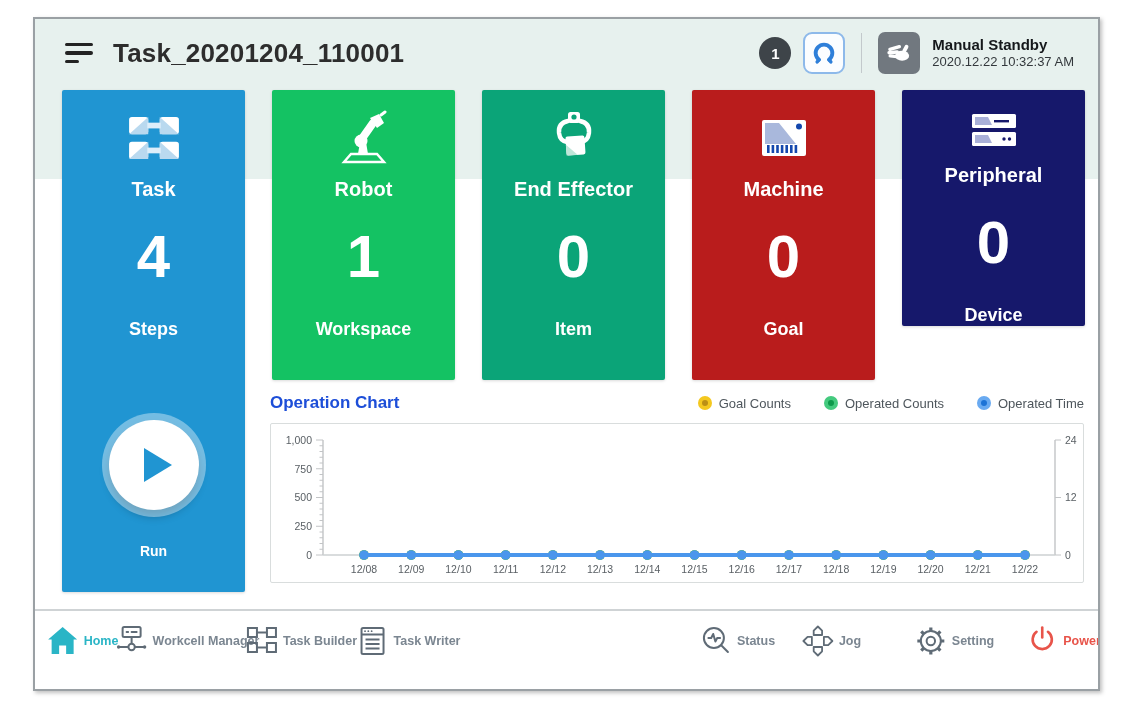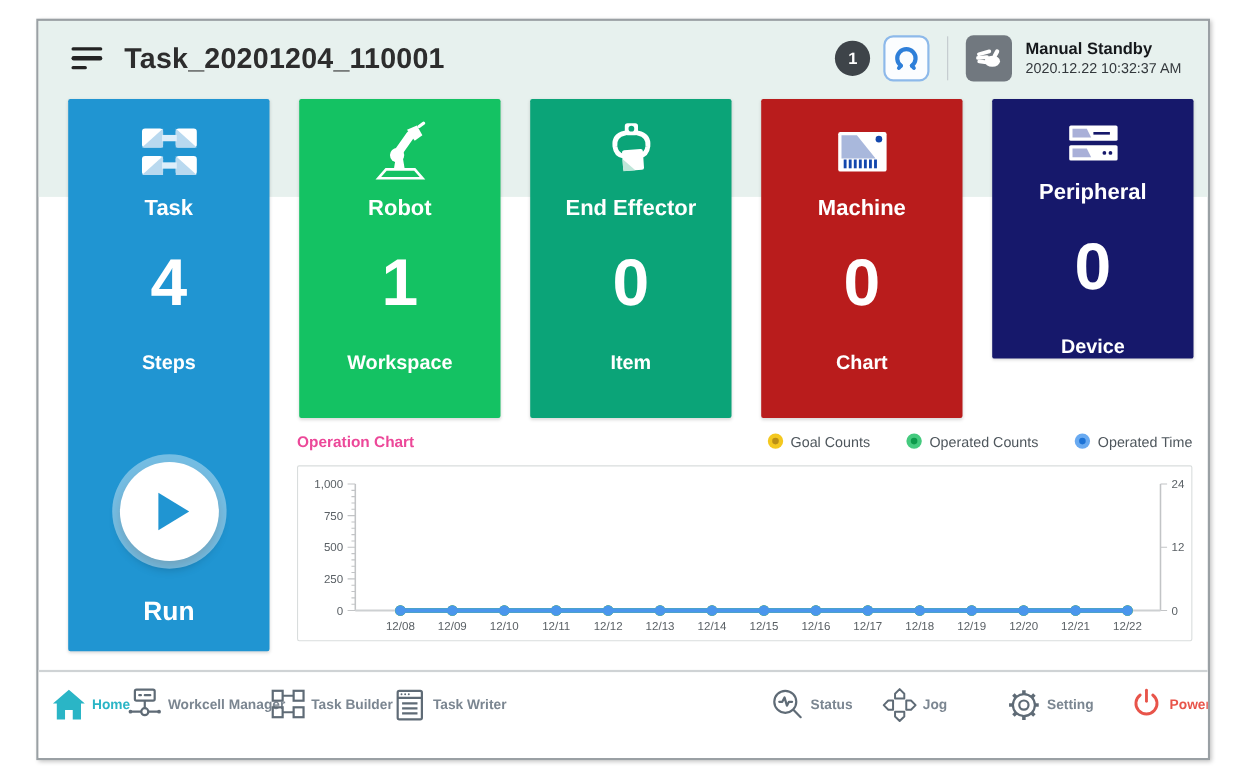--- a/index.html
+++ b/index.html
@@ -32,25 +32,25 @@
 
   
   .card { position:absolute; top:71px; width:183px; border-radius:2px; display:flex; flex-direction:column; align-items:center; color:#fff; z-index:2; cursor:pointer; box-shadow:0 1px 3px rgba(0,0,0,.15); }
   .card-icon { height:64px; margin-top:16px; display:flex; align-items:center; justify-content:center; }
   .card-label { margin-top:8px; font-size:20px; font-weight:700; }
   .card-value { margin-top:26px; font-size:60px; font-weight:700; line-height:1; }
   .card-unit { margin-top:32px; font-size:18px; font-weight:700; }
   .run-wrap { position:absolute; left:0; top:330px; width:100%; display:flex; flex-direction:column; align-items:center; }
   .run-circle { width:90px; height:90px; border-radius:50%; background:#ffffff; box-shadow:0 0 0 7px rgba(255,255,255,.38), 0 6px 10px rgba(0,0,0,.28); display:flex; align-items:center; justify-content:center; }
   .play-triangle { width:0; height:0; border-left:28px solid #2095d2; border-top:17px solid transparent; border-bottom:17px solid transparent; margin-left:9px; }
-  .run-label { margin-top:33px; font-size:24px; font-weight:700; color:#fff; }
+  .run-label { margin-top:33px; font-size:14px; font-weight:700; color:#fff; }
 
   
   .chart-head { position:absolute; left:235px; top:374px; width:814px; display:flex; align-items:center; justify-content:space-between; z-index:2; }
-  .chart-title { font-size:14px; font-weight:700; color:#ec4899; }
+  .chart-title { font-size:17px; font-weight:700; color:#1d4ed8; }
   .legend { display:flex; align-items:center; gap:33px; }
   .legend-item { display:flex; align-items:center; gap:7px; }
   .legend-label { font-size:13px; color:#4e565c; }
   .dot { width:14px; height:14px; border-radius:50%; display:flex; align-items:center; justify-content:center; }
   .dot-core { width:6px; height:6px; border-radius:50%; display:block; }
   .chart-box { position:absolute; left:235px; top:404px; width:814px; height:160px; border:1px solid #d9dddd; border-radius:2px; background:#fff; z-index:2; }
   .chart-box svg { display:block; }
   text.ax { font-family:"Liberation Sans", sans-serif; font-size:10.5px; fill:#5a6065; }
 
   
@@ -178,21 +178,21 @@
           <rect x="17.2" y="28" width="2.6" height="8"></rect>
           <rect x="21.8" y="28" width="2.6" height="8"></rect>
           <rect x="26.4" y="28" width="2.6" height="8"></rect>
           <rect x="31" y="28" width="2.6" height="8"></rect>
           <rect x="35.6" y="28" width="2.6" height="8"></rect>
         </g>
       </svg>
     </div>
     <div class="card-label">Machine</div>
     <div class="card-value">0</div>
-    <div class="card-unit">Chart</div>
+    <div class="card-unit">Goal</div>
   </div>
 
   <div class="card" style="left: 867px; height: 236px; background: rgb(22, 24, 107);">
     <div class="card-icon">
       <svg width="52" height="42" viewBox="0 0 52 42">
         <rect x="4" y="4" width="44" height="14" rx="1.5" fill="#ffffff"></rect>
         <polygon points="7,7 20,7 24,15 7,15" fill="#a9b0d8"></polygon>
         <rect x="26" y="10" width="15" height="2.4" fill="#16186b"></rect>
         <rect x="4" y="22" width="44" height="14" rx="1.5" fill="#ffffff"></rect>
         <polygon points="7,25 20,25 24,33 7,33" fill="#a9b0d8"></polygon>

